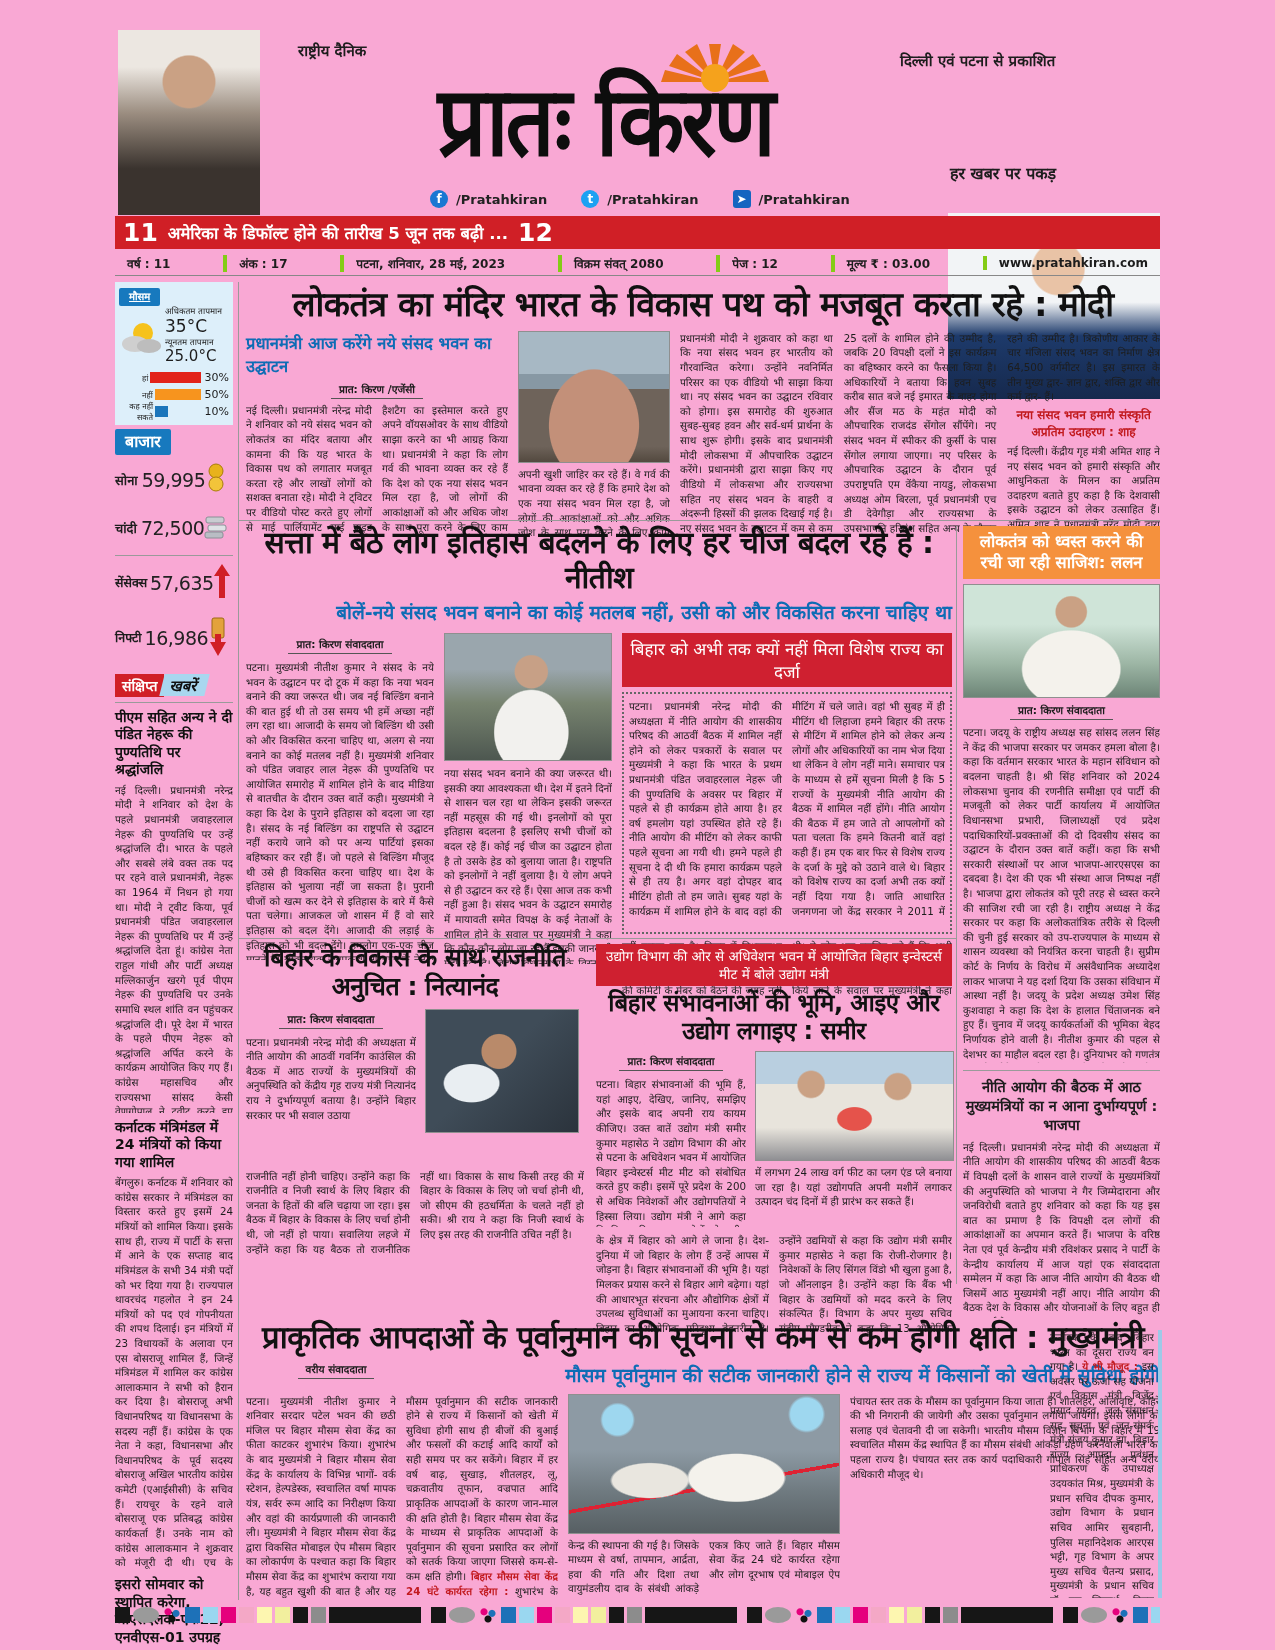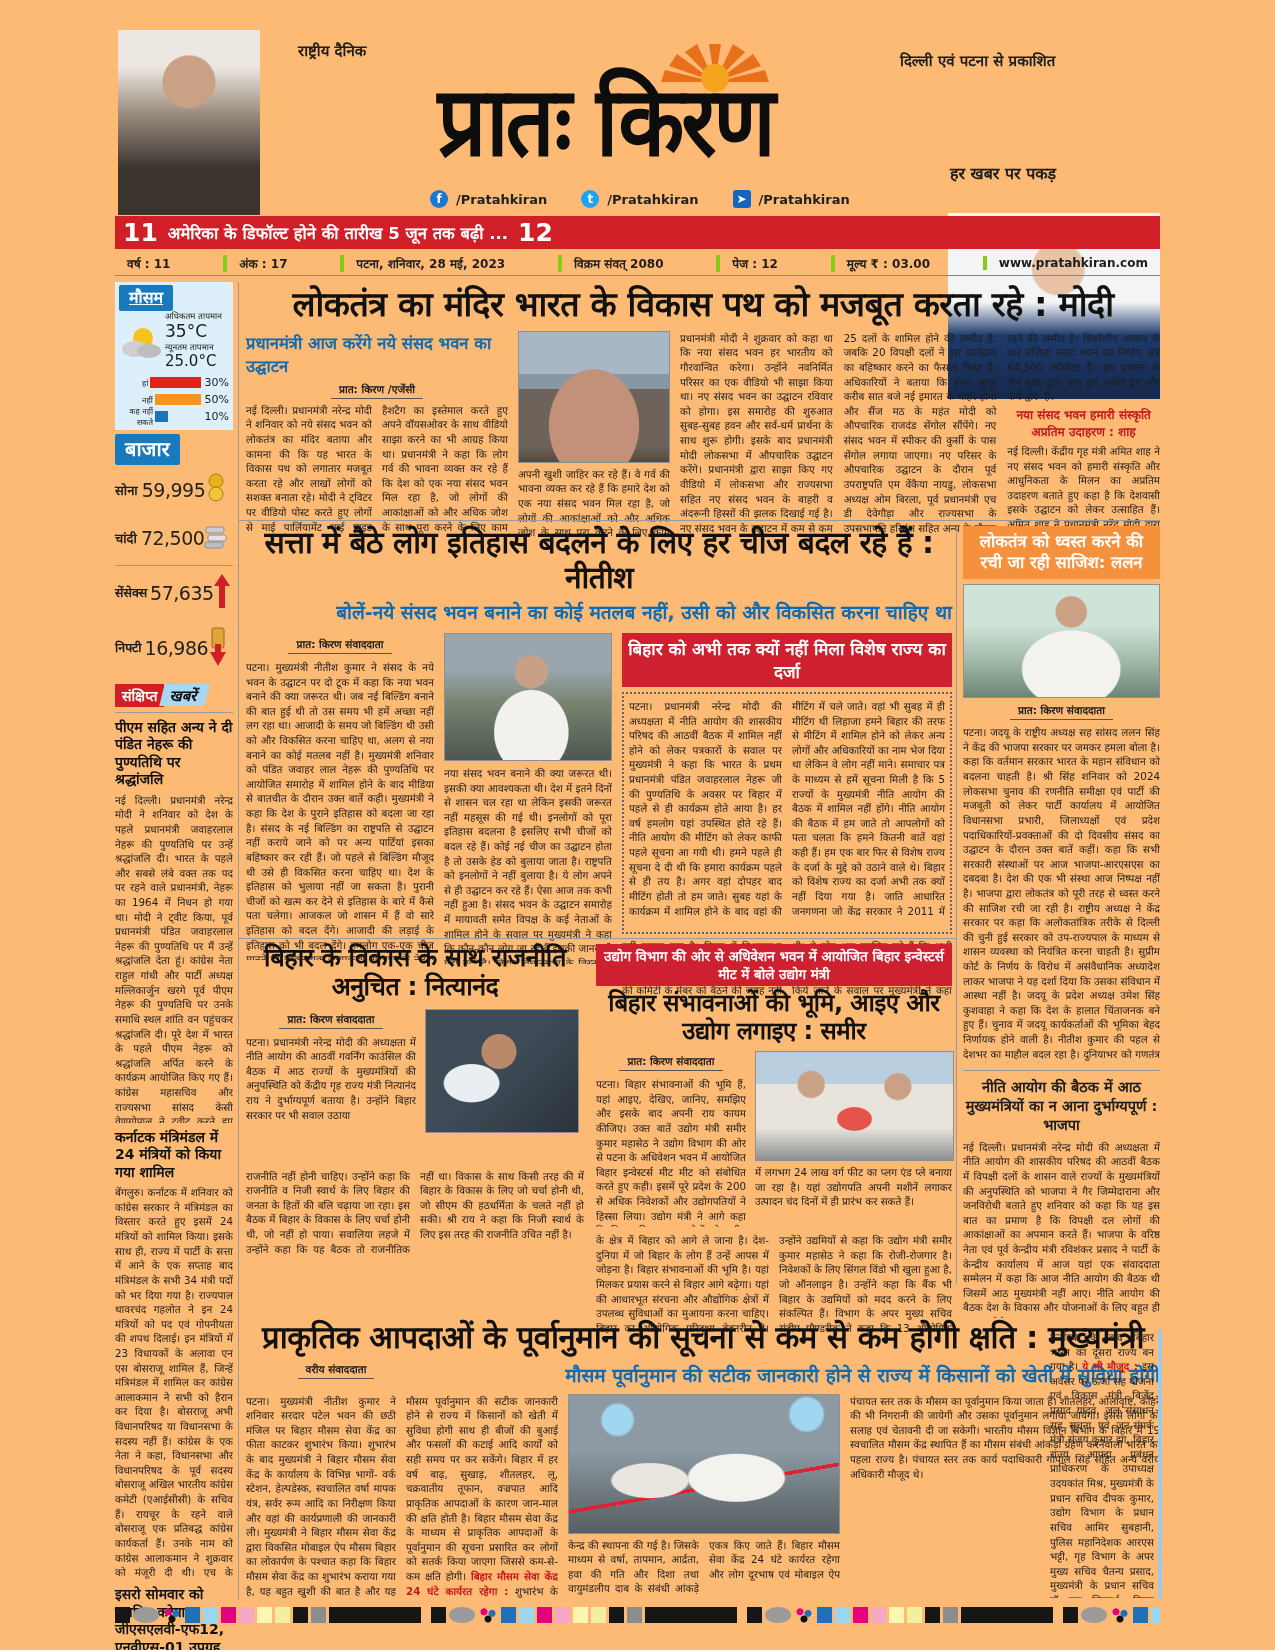--- a/index.html
+++ b/index.html
@@ -1,27 +1,27 @@
 <!DOCTYPE html>
 <html><head>
 <meta charset="utf-8">
 <style>
   html,body{margin:0;padding:0;background:#e8e8e8;}
-  .page{position:relative;width:1275px;height:1650px;background:#fdba74;margin:0 auto;
+  .page{position:relative;width:1275px;height:1650px;background:#f9a8d4;margin:0 auto;
         font-family:"DejaVu Sans",sans-serif;color:#1d1d1d;overflow:hidden;}
   .abs{position:absolute;}
   .bt{font-size:10.3px;line-height:1.42;text-align:justify;overflow:hidden;}
   .cols2{column-count:2;column-gap:10px;}
   .cols3{column-count:3;column-gap:11px;}
   .photo{position:relative;overflow:hidden;border:1px solid #8f8f8f;}
   .byline{font-weight:bold;font-size:10.5px;text-align:center;}
   .byline span{display:inline-block;border-bottom:1px solid #555;padding:0 8px 2px;}
   .headline{font-weight:bold;color:#111;text-align:center;letter-spacing:-0.5px;}
   .bluehead{color:#0e6cb5;font-weight:bold;text-align:right;}
-  .redboxhead{background:#cf2030;color:#fff;font-weight:bold;text-align:center;}
+  .redboxhead{background:#cf2030;color:#fff;font-weight:normal;text-align:center;}
   .hrule{border-top:1px solid #9a9a9a;}
   .vrule{border-left:1px solid #9a9a9a;}
   .tab{color:#fff;font-weight:bold;background:#1779be;display:inline-block;padding:1px 10px 3px;border-radius:2px;}
   .red-inline{color:#c21a1f;font-weight:bold;}
   .market-val{font-size:19px;color:#222;letter-spacing:-0.5px;}
   .brief-head{font-weight:bold;font-size:14px;line-height:1.25;color:#111;margin:6px 0 4px;}
   .pollrow{display:flex;align-items:center;height:17px;font-size:9px;}
   .pollbar{height:11px;margin:0 4px 0 2px;}
   .dl-item{padding:0 12px;border-left:4px solid #84cc16;font-size:12px;font-weight:bold;white-space:nowrap;}
   .dl-item:first-child{border-left:none;}
@@ -97,21 +97,21 @@
     <span class="dl-item">अंक : 17</span>
     <span class="dl-item">पटना, शनिवार, 28 मई, 2023</span>
     <span class="dl-item">विक्रम संवत् 2080</span>
     <span class="dl-item">पेज : 12</span>
     <span class="dl-item">मूल्य ₹ : 03.00</span>
     <span class="dl-item">www.pratahkiran.com</span>
   </div>
 
   <div class="abs" style="left:115px;top:282px;width:118px;">
     <div style="background:#ddeffa;padding:3px 4px 5px;">
-      <span class="tab" style="font-size:16px;text-decoration:underline;">मौसम</span>
+      <span class="tab" style="font-size:10px;text-decoration:underline;">मौसम</span>
       <div style="display:flex;">
         <span style="margin-top:14px;">
           <svg width="44" height="36" viewBox="0 0 44 36">
             <circle cx="24" cy="13" r="10" fill="#f6c21c"></circle>
             <ellipse cx="16" cy="24" rx="13" ry="8" fill="#cfcfcf"></ellipse>
             <ellipse cx="30" cy="26" rx="12" ry="7" fill="#bdbdbd"></ellipse>
           </svg>
         </span>
         <div style="font-size:8.5px;line-height:1.2;margin-left:2px;">
           <div>अधिकतम तापमान</div>
@@ -133,21 +133,21 @@
           </div>
           <div class="pollrow">
             <span style="width:34px;text-align:right;font-size:8px;">कह नहीं सकते</span>
             <span class="pollbar" style="width:13px;background:#1b75bb;"></span>
             <span style="margin-left:auto;font-size:11px;">10%</span>
           </div>
         </div>
     </div>
 
     <div style="padding:4px 0 0;">
-      <span class="tab" style="font-size:20px;">बाजार</span>
+      <span class="tab" style="font-size:16px;">बाजार</span>
       <div style="display:flex;align-items:center;margin-top:8px;">
         <span style="font-weight:bold;font-size:13px;">सोना</span>
         <span class="market-val" style="margin-left:4px;">59,995</span>
         <span><svg width="22" height="30">
               <circle cx="11" cy="8" r="7" fill="#e8b21c" stroke="#a87c08"></circle>
               <circle cx="11" cy="21" r="7" fill="#f2c43a" stroke="#a87c08"></circle>
             </svg></span>
       </div>
       <div style="display:flex;align-items:center;margin-top:16px;text-align:center;">
         <span style="font-weight:bold;font-size:13px;">चांदी</span>

